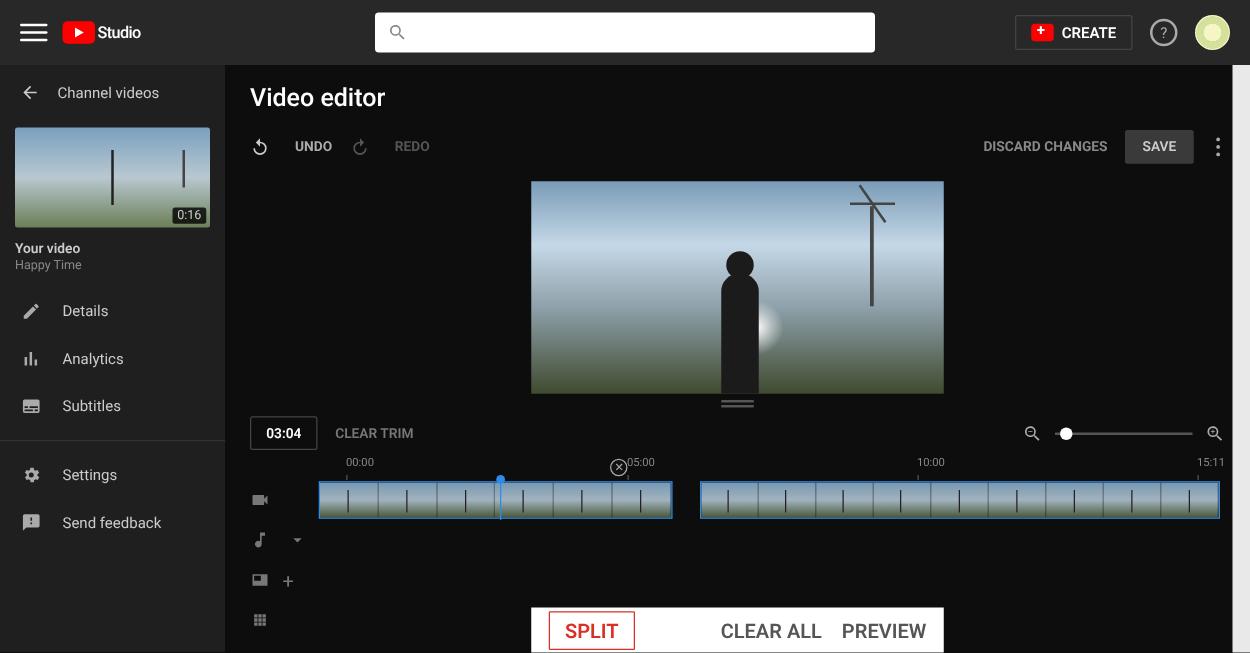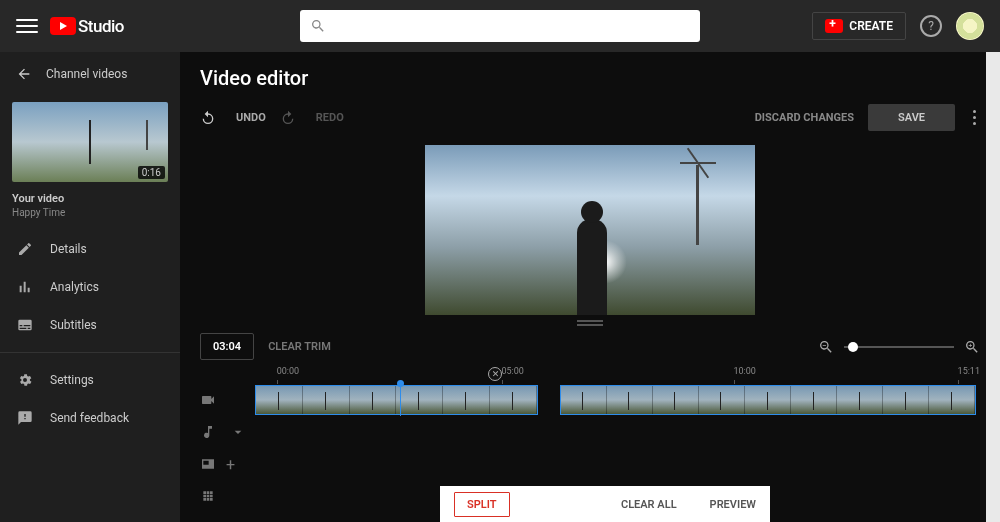--- a/index.html
+++ b/index.html
@@ -6,21 +6,21 @@
   html, body { width: 1000px; height: 522px; overflow: hidden; font-family: Roboto, Arial, sans-serif; background: #0d0d0d; color: #fff; }
   body { display: flex; flex-direction: column; }
 
   
   .topbar { height: 52px; background: #282828; display: flex; align-items: center; padding: 0 16px; gap: 12px; }
   .hamburger { width: 22px; height: 22px; cursor: pointer; display: flex; flex-direction: column; justify-content: center; gap: 4px; }
   .hamburger span { height: 2px; background: #fff; border-radius: 1px; }
   .logo-wrap { display: flex; align-items: center; gap: 2px; }
   .logo-yt { width: 26px; height: 18px; background: #ff0000; border-radius: 4px; display: flex; align-items: center; justify-content: center; }
   .logo-yt::after { content:""; border-left: 7px solid #fff; border-top: 4px solid transparent; border-bottom: 4px solid transparent; }
-  .logo-text { font-weight: 500; font-size: 17px; letter-spacing: -0.5px; }
+  .logo-text { font-weight: 500; font-size: 13px; letter-spacing: -0.5px; }
   .search-wrap { margin-left: auto; margin-right: auto; width: 400px; height: 32px; background: #fff; border-radius: 3px; display: flex; align-items: center; padding: 0 10px; gap: 10px; position: absolute; left: 300px; }
   .search-input { flex: 1; border: none; outline: none; font-size: 13px; color: #555; }
   .top-actions { margin-left: auto; display: flex; align-items: center; gap: 14px; }
   .create-btn { display: flex; align-items: center; gap: 6px; border: 1px solid #444; padding: 6px 12px; border-radius: 2px; font-size: 12px; font-weight: 600; cursor: pointer; }
   .create-ico { width: 18px; height: 14px; background: #ff0000; border-radius: 3px; position: relative; }
   .create-ico::after { content: "+"; position: absolute; top: -2px; left: 4px; font-size: 12px; font-weight: 700; }
   .help-ico { width: 22px; height: 22px; border: 2px solid #aaa; border-radius: 50%; display: flex; align-items: center; justify-content: center; font-size: 12px; color: #aaa; }
   .avatar { width: 28px; height: 28px; border-radius: 50%; background: radial-gradient(circle at center,#f5f5c5 35%,#d4e09b 36%,#d4e09b 65%, #f5f5c5 66%); }
 
   
@@ -41,21 +41,21 @@
   .sb-ico { width: 18px; height: 18px; display:flex; align-items:center; justify-content:center; fill:#aaa; color:#aaa; }
   .sb-item.active .sb-ico { fill:#ff4e45; }
 
   
   .main { flex: 1; display: flex; flex-direction: column; background: #0d0d0d; overflow: hidden; }
   .main-header { padding: 14px 20px 6px; font-size: 20px; font-weight: 500; }
   .toolbar { display: flex; align-items: center; padding: 8px 20px 14px; gap: 14px; color: #aaa; font-size: 11px; }
   .tb-btn { display: flex; align-items: center; gap: 20px; font-weight: 700; cursor: pointer; }
   .tb-btn.disabled { color: #555; cursor: default; }
   .tb-spacer { flex: 1; }
-  .save-btn { background: #3a3a3a; color: #ccc; padding: 7px 30px; border-radius: 2px; font-weight: 600; }
+  .save-btn { background: #3a3a3a; color: #ccc; padding: 7px 14px; border-radius: 2px; font-weight: 600; }
   .kebab { display: flex; flex-direction: column; gap: 3px; padding: 0 4px; cursor: pointer; }
   .kebab span { width: 3px; height: 3px; background: #aaa; border-radius: 50%; }
 
   .preview-area { flex: 0 0 170px; display: flex; justify-content: center; align-items: center; }
   .preview-frame { width: 330px; height: 170px; background: linear-gradient(to top,#3f4a2f 0%,#8d9fa8 40%,#c5d8e7 70%,#7a9bb8 100%); position: relative; overflow:hidden; }
   .preview-frame .turbine { position:absolute; right:56px; top:20px; width:3px; height:80px; background:#444; }
   .preview-frame .turbine::before,.preview-frame .turbine::after { content:""; position:absolute; top:-3px; left:-16px; width:36px; height:2px; background:#444; }
   .preview-frame .turbine::after { transform:rotate(55deg); transform-origin:center; }
   .preview-frame .ppl { position:absolute; left:46%; bottom:0; width:30px; height:96px; background:#1b1b1b; border-radius:14px 14px 0 0; }
   .preview-frame .ppl::before { content:""; position:absolute; top:-18px; left:4px; width:22px; height:22px; background:#1b1b1b; border-radius:50%; }
@@ -90,21 +90,21 @@
   .thumb::before{ content:""; position:absolute; left:48%; top:6px; width:1px; height:18px; background:#222; }
   .playhead { position: absolute; top:0; bottom:0; width:1px; background:#2d8ceb; }
   .playhead::before { content:""; position:absolute; top:-4px; left:-3px; width:7px; height:7px; background:#2d8ceb; border-radius:50%; }
   .playhead.p1 { left: 20%; }
   .gap-marker { position:absolute; left:32.2%; top:1px; width:14px; height:14px; border:1px solid #aaa; border-radius:50%; display:flex; align-items:center; justify-content:center; font-size:9px; color:#aaa; background:#111; }
 
   .blur-row .add-blur { position:absolute; left:42.2%; top:0; font-size:10px; color:#888; display:flex; align-items:center; gap:6px; height:32px; }
   .open-ico { width:12px; height:12px; border:1.5px solid #888; position:relative; }
   .open-ico::after { content:""; position:absolute; right:-2px; top:-5px; border-left:5px solid #888; border-top:4px solid transparent; border-bottom:4px solid transparent; transform:rotate(-45deg); }
 
-  .panel { position: absolute; left: 425px; bottom: 0; width: 330px; height: 36px; background: #fff; color: #555; display: flex; align-items: center; padding: 0 14px; gap: 33px; font-size: 11px; font-weight: 600; margin-left: 15px; }
+  .panel { position: absolute; left: 425px; bottom: 0; width: 330px; height: 36px; background: #fff; color: #555; display: flex; align-items: center; padding: 0 14px; gap: 16px; font-size: 16px; font-weight: 600; }
   .panel .split { color: #d93025; border: 1.5px solid #d93025; padding: 5px 12px; border-radius: 1px; }
   .panel .fill { flex: 1; }
 
   svg { width: 16px; height: 16px; }
   .scroll-gutter { position:absolute; right:0; top:52px; bottom:0; width:14px; background:#e9e9e9; }
 </style>
 </head>
 <body>
 
 <div class="topbar">

